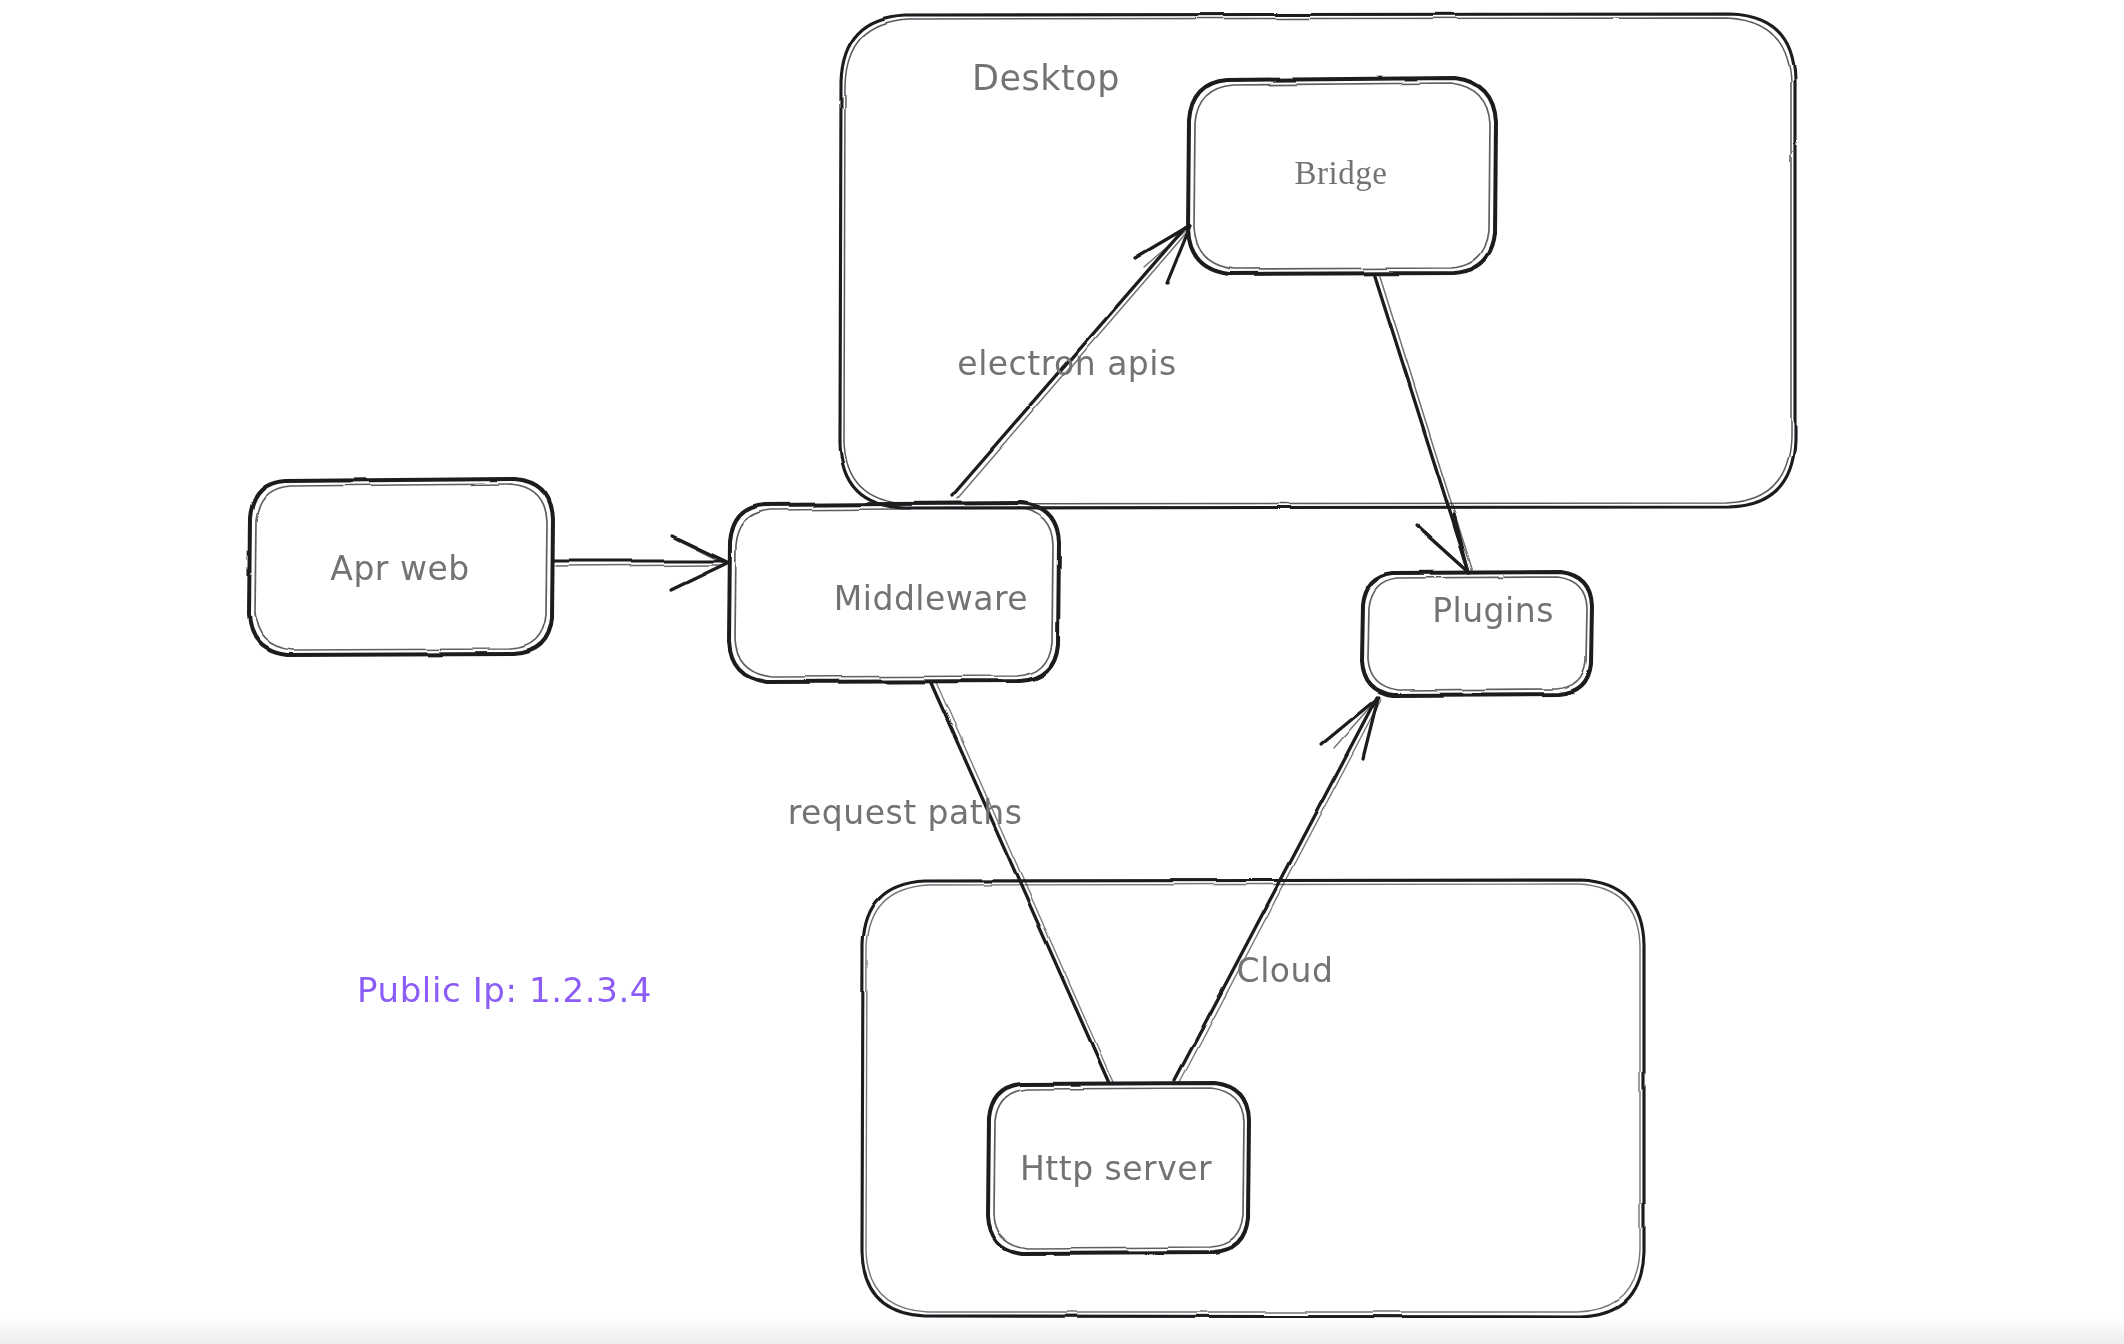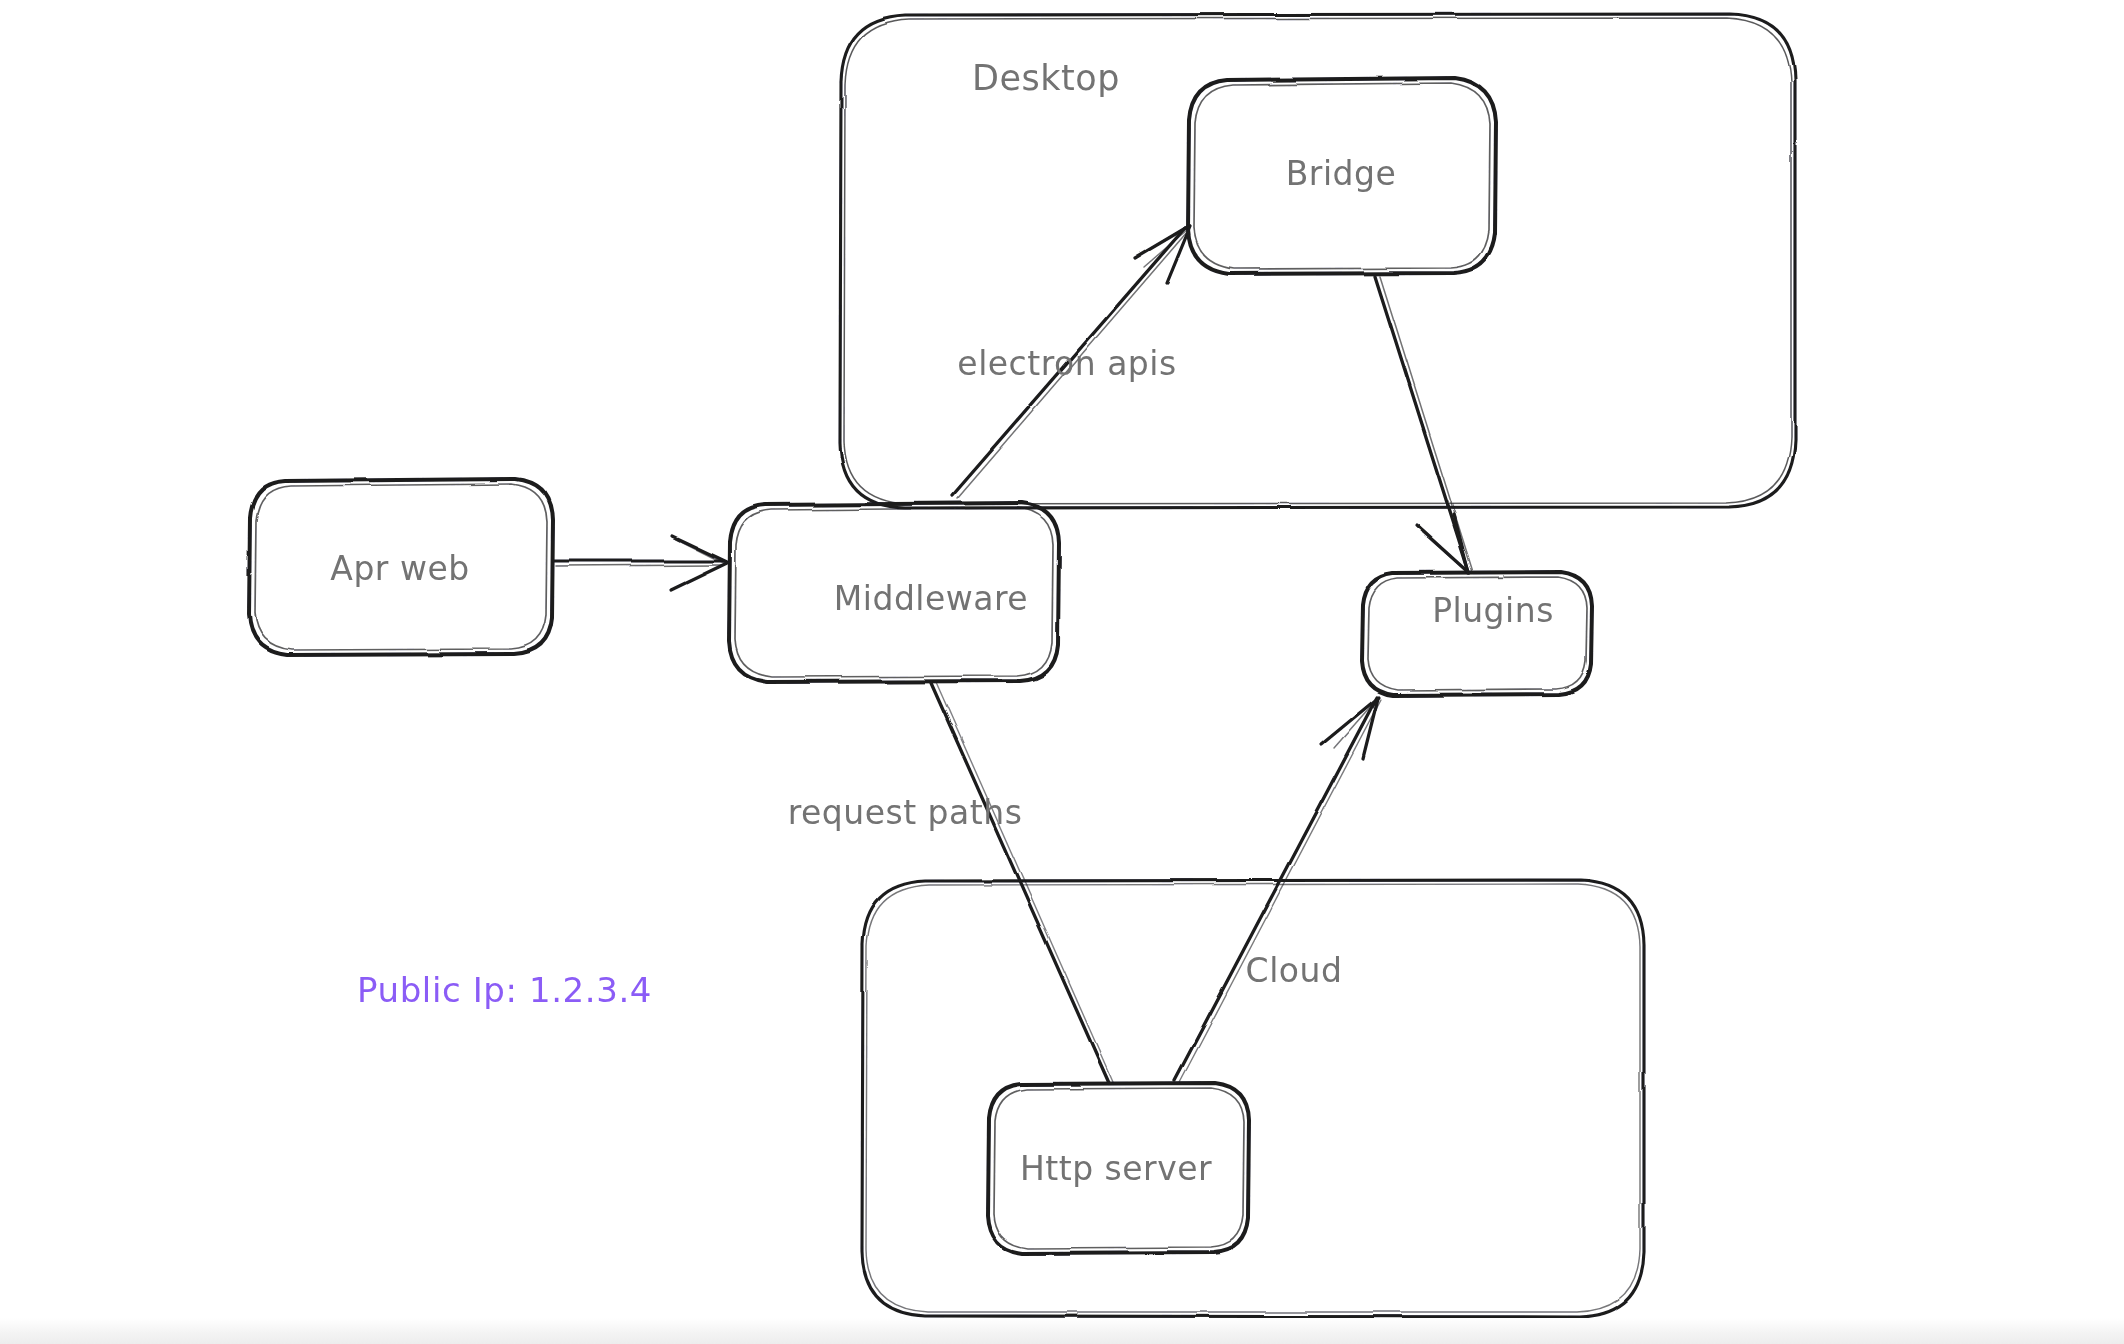--- a/index.html
+++ b/index.html
@@ -145,31 +145,31 @@
 
     </g>
   </svg>
 
   <div class="lbl group-label" style="left:1046px; top:78px;">Desktop</div>
 
   <div class="lbl node-label" style="left:400px; top:568px;">Apr web</div>
 
   <div class="lbl node-label" style="left:931px; top:598px;">Middleware</div>
 
-  <div class="lbl node-label" style="left:1341px; top:173px;">Bridge</div>
+  <div class="lbl node-label" style="left:1341px; top:173px;font-family:Liberation Serif, serif;">Bridge</div>
 
   <div class="lbl node-label" style="left:1477px; top:610px;margin-left:16px;">Plugins</div>
 
   <div class="lbl node-label" style="left:1116px; top:1168px;text-align:right;">Http server</div>
 
   <div class="lbl edge-label" style="left:1067px; top:363px;">electron apis</div>
 
   <div class="lbl edge-label" style="left:905px; top:812px;">request paths</div>
 
-  <div class="lbl edge-label" style="left:1285px; top:970px;margin-left:9px;">Cloud</div>
+  <div class="lbl edge-label" style="left:1285px; top:970px;">Cloud</div>
 
   <div class="note" style="left:357px; top:968px;">
     <span class="note-line">Public Ip: 1.2.3.4</span>
   </div>
 
   <div class="bottom-strip"></div>
 
 </div>
 
 </body></html>

